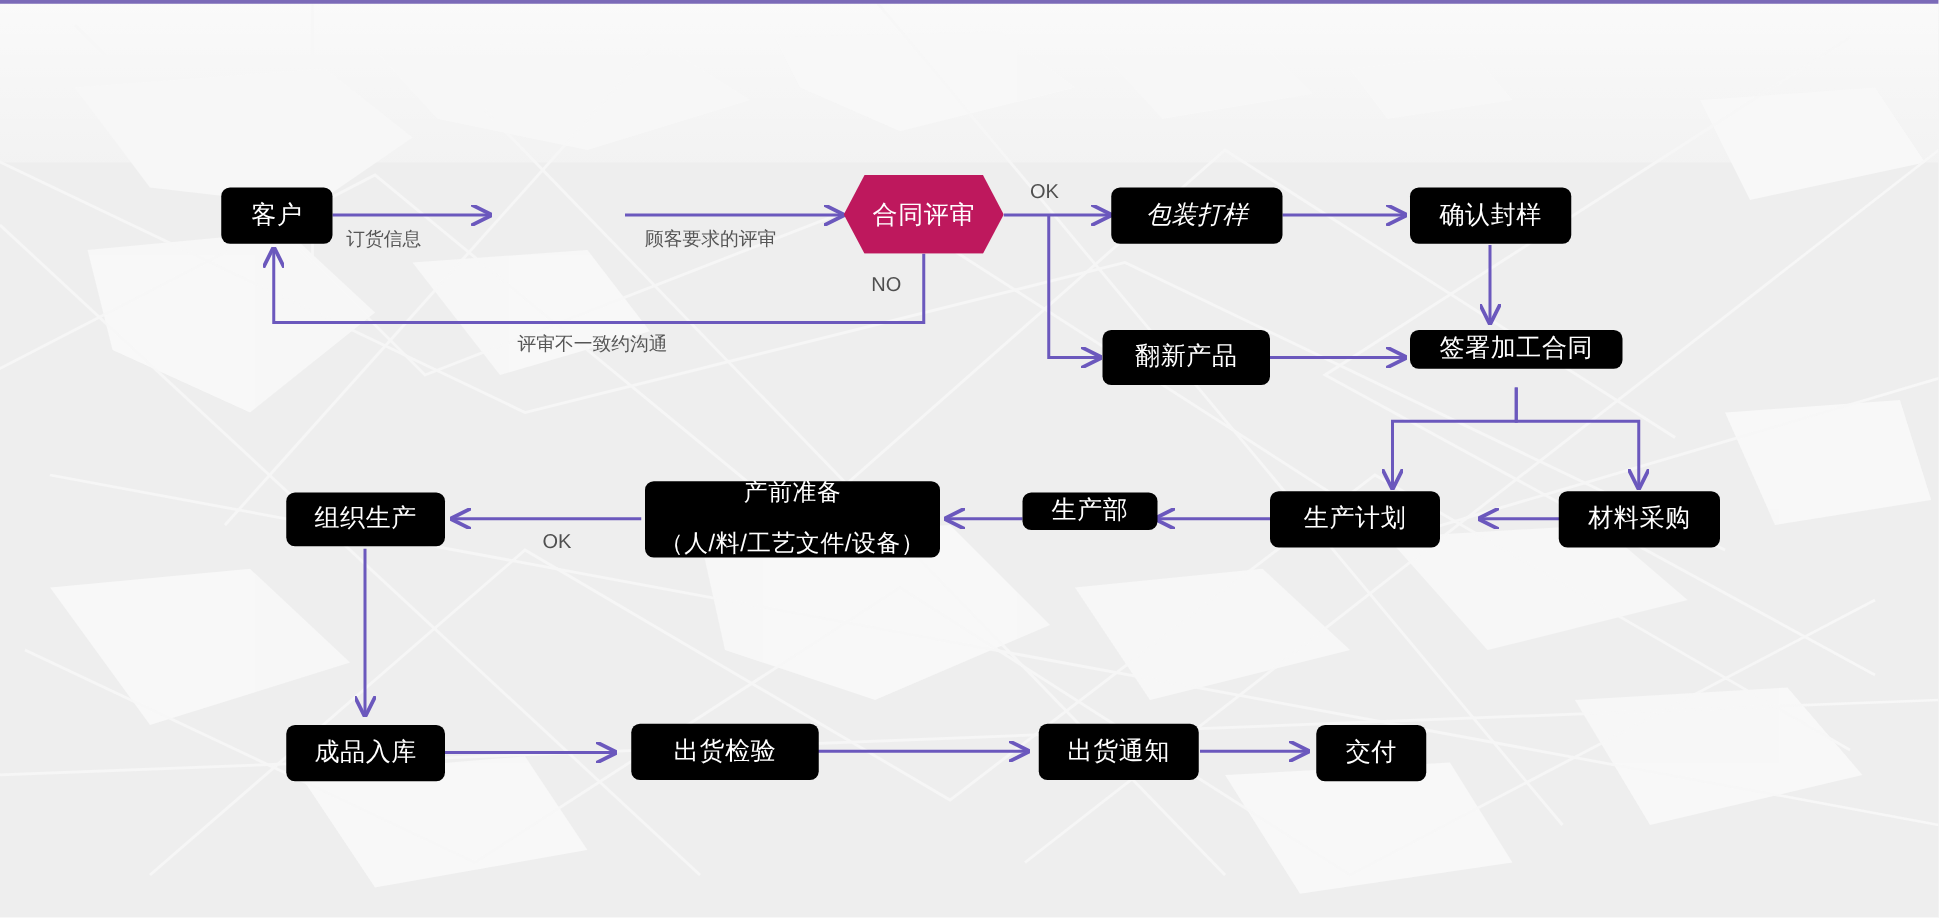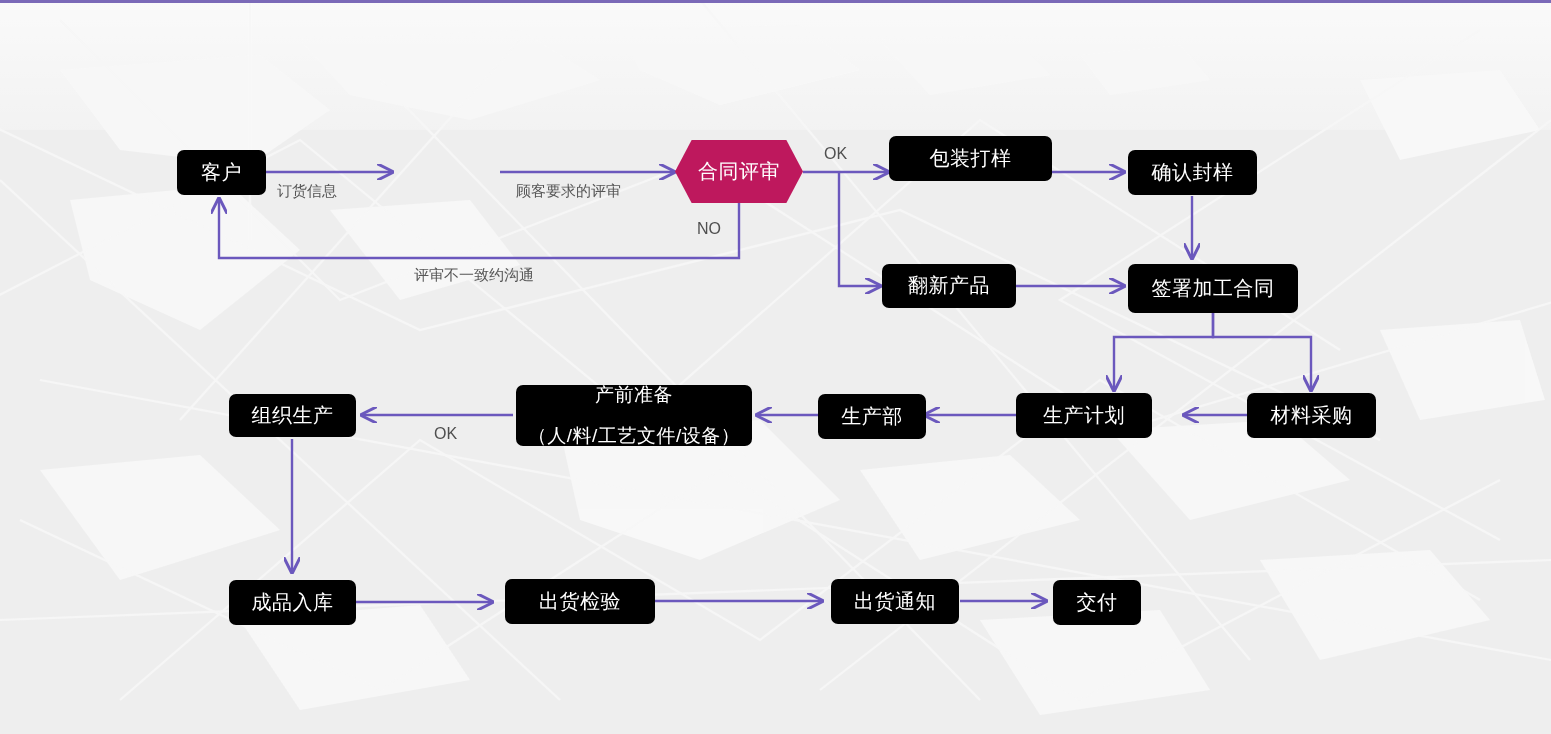--- a/index.html
+++ b/index.html
@@ -167,33 +167,33 @@
 
       <path d="M960,601 L1046,601"></path>
     </g>
   </svg>
 
   <div class="node" style="left:177px; top:150px; width:89px; height:45px;">客户</div>
 
 
   <div class="hexnode" style="left:675px; top:140px; width:128px; height:63px;">合同评审</div>
 
-  <div class="node" style="left:889px; top:136px; width:163px; height:45px;">包装打样</div>
+  <div class="node" style="left:889px; top:150px; width:137px; height:45px;font-style:italic;">包装打样</div>
 
   <div class="node" style="left:1128px; top:150px; width:129px; height:45px;">确认封样</div>
 
   <div class="node" style="left:882px; top:264px; width:134px; height:44px;">翻新产品</div>
 
-  <div class="node" style="left:1128px; top:264px; width:170px; height:49px;">签署加工合同</div>
+  <div class="node" style="left:1128px; top:264px; width:170px; height:31px;">签署加工合同</div>
 
   <div class="node" style="left:1016px; top:393px; width:136px; height:45px;">生产计划</div>
 
   <div class="node" style="left:1247px; top:393px; width:129px; height:45px;">材料采购</div>
 
-  <div class="node" style="left:818px; top:394px; width:108px; height:45px;">生产部</div>
+  <div class="node" style="left:818px; top:394px; width:108px; height:30px;">生产部</div>
 
   <div class="node two-line" style="left:516px; top:385px; width:236px; height:61px; flex-direction:column;gap:16px;">
     <span>产前准备</span>
     <span>（人/料/工艺文件/设备）</span>
   </div>
 
   <div class="node" style="left:229px; top:394px; width:127px; height:43px;">组织生产</div>
 
   <div class="node" style="left:229px; top:580px; width:127px; height:45px;">成品入库</div>
 

